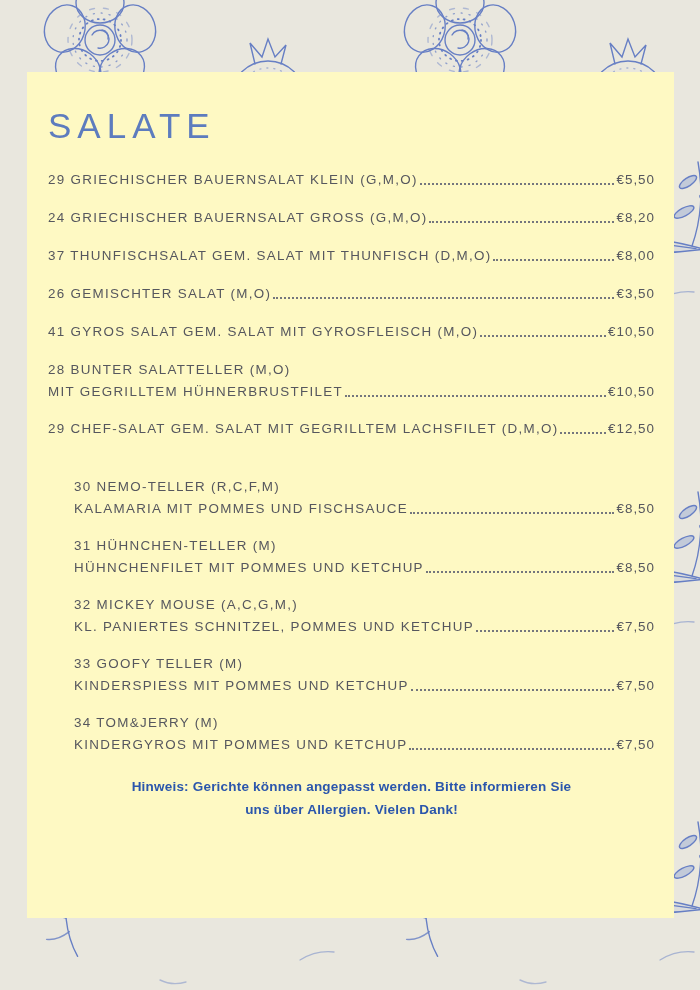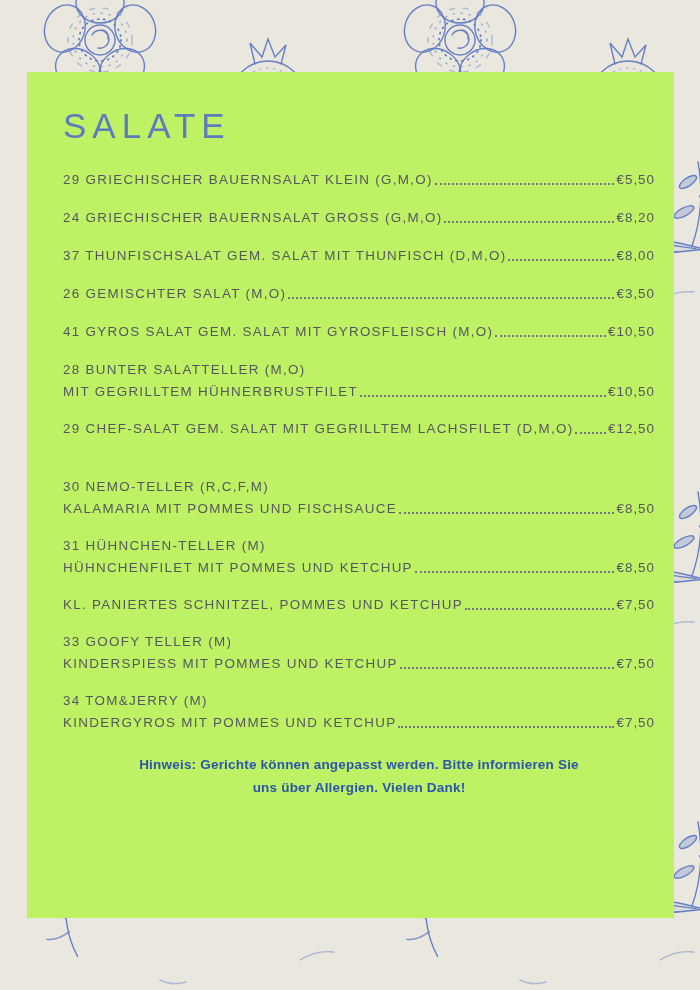--- a/index.html
+++ b/index.html
@@ -4,30 +4,30 @@
 <style>
   html,body{margin:0;padding:0;}
   body{
     width:700px;height:990px;position:relative;overflow:hidden;
     background:#e9e7de;
     font-family:"Liberation Sans", sans-serif;
   }
   .bg-svg{position:absolute;left:0;top:0;width:700px;height:990px;display:block;}
   .panel{
     position:absolute;left:27px;top:72px;width:647px;height:846px;
-    background:#bef264;box-sizing:border-box;padding:0 19px 0 36px;
+    background:#fef9c3;box-sizing:border-box;padding:0 19px 0 21px;
   }
   .section-title{
     margin:0;font-weight:normal;font-size:35px;line-height:35px;
     letter-spacing:6px;color:#5d7cbe;
   }
   .title-1{margin-top:36px;}
   .title-2{margin-top:36px;}
   .items{margin-top:30px;}
-  .items-2{margin-top:44px;}
+  .items-2{margin-top:44px;margin-left:26px;}
   .item{color:#56575e;font-size:13.4px;line-height:14px;letter-spacing:1.3px;}
   .item.single{display:flex;align-items:flex-end;margin-bottom:24px;}
   .item.double{margin-bottom:23px;}
   .item .l1{white-space:nowrap;}
   .item .row{display:flex;align-items:flex-end;margin-top:8px;}
   .nm{white-space:nowrap;}
   .dots{
     flex:1;min-width:8px;height:0;
     border-bottom:2px dotted #74767d;
     margin:0 2px 2px 2px;
@@ -177,20 +177,21 @@
     <div class="item double">
       <div class="l1">31 HÜHNCHEN-TELLER (M)</div>
       <div class="row">
         <span class="nm">HÜHNCHENFILET MIT POMMES UND KETCHUP</span>
         <span class="dots"></span>
         <span class="pr">€8,50</span>
       </div>
     </div>
 
     <div class="item double">
+      <div class="l1">32 MICKEY MOUSE (A,C,G,M,)</div>
       <div class="row">
         <span class="nm">KL. PANIERTES SCHNITZEL, POMMES UND KETCHUP</span>
         <span class="dots"></span>
         <span class="pr">€7,50</span>
       </div>
     </div>
 
     <div class="item double">
       <div class="l1">33 GOOFY TELLER (M)</div>
       <div class="row">

